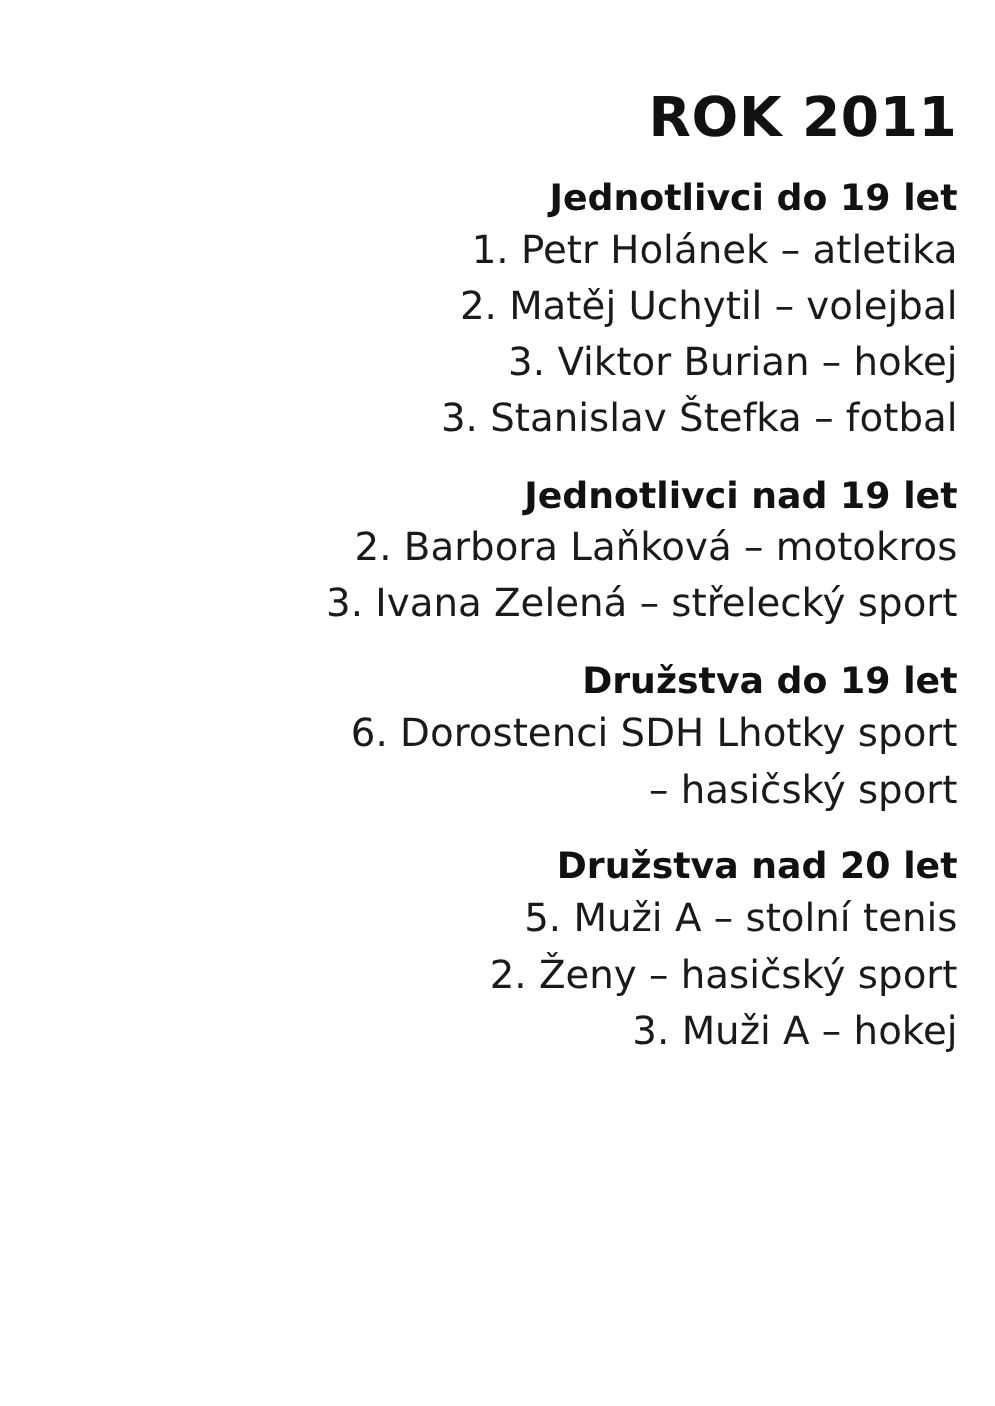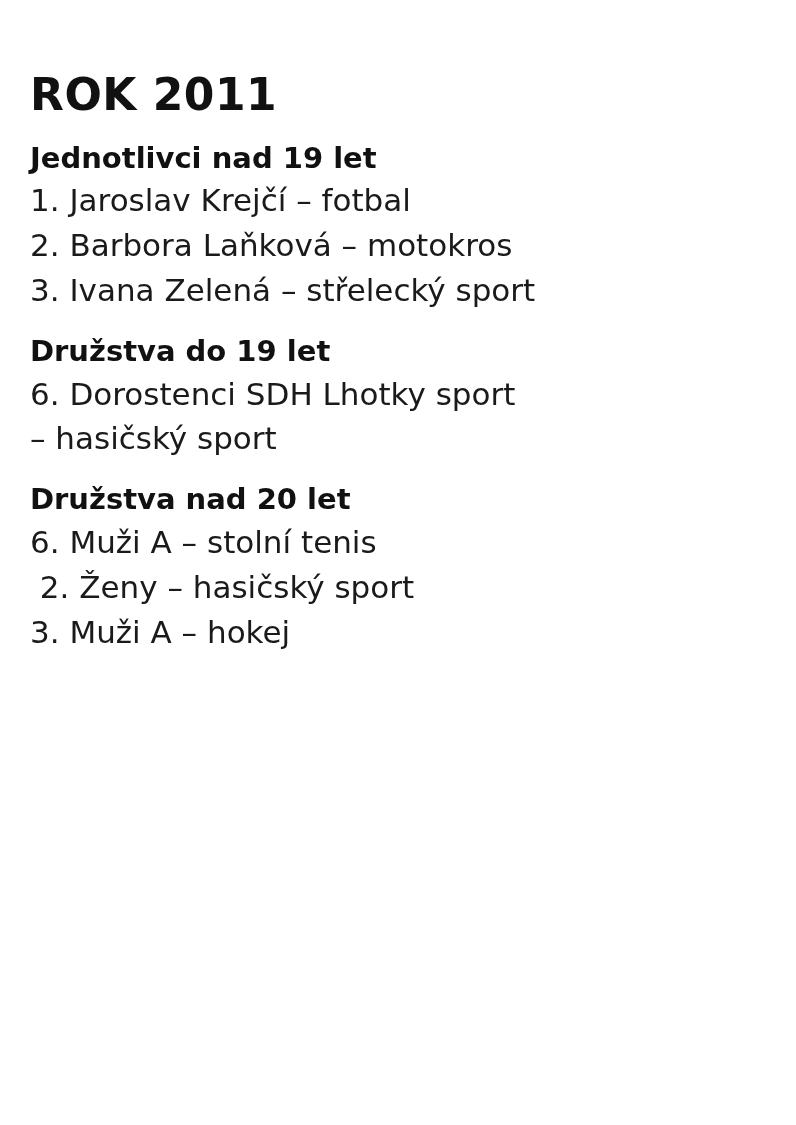--- a/index.html
+++ b/index.html
@@ -13,20 +13,21 @@
     font-family: "DejaVu Sans", sans-serif;
     color: #1a1a1a;
     overflow: hidden;
   }
   .page {
     box-sizing: border-box;
     width: 796px;
     height: 1125px;
     padding: 72px 30px 20px 30px;
     background: #ffffff;
+    text-align: right;
   }
   .doc-title {
     font-size: 44px;
     font-weight: bold;
     letter-spacing: 0.5px;
     line-height: 1.05;
     margin: 0 0 22px 0;
     color: #111111;
   }
   .section {
@@ -51,34 +52,40 @@
     margin-top: 20px;
   }
 </style>
 </head>
 <body>
 
 <div class="page">
 
   <h1 class="doc-title">ROK 2011</h1>
 
+  <div class="section">
+    <div class="section-heading">Jednotlivci do 19 let</div>
+    <p class="entry">1. Petr Holánek – atletika</p>
+    <p class="entry">2. Matěj Uchytil – volejbal</p>
+    <p class="entry">3. Viktor Burian – hokej</p>
+    <p class="entry">3. Stanislav Štefka – fotbal</p>
+  </div>
 
   <div class="section">
     <div class="section-heading">Jednotlivci nad 19 let</div>
-    <p class="entry">1. Jaroslav Krejčí – fotbal</p>
     <p class="entry">2. Barbora Laňková – motokros</p>
     <p class="entry">3. Ivana Zelená – střelecký sport</p>
   </div>
 
   <div class="section">
     <div class="section-heading">Družstva do 19 let</div>
     <p class="entry">6. Dorostenci SDH Lhotky sport
 – hasičský sport</p>
   </div>
 
   <div class="section">
     <div class="section-heading">Družstva nad 20 let</div>
-    <p class="entry">6. Muži A – stolní tenis</p>
+    <p class="entry">5. Muži A – stolní tenis</p>
     <p class="entry"> 2. Ženy – hasičský sport</p>
     <p class="entry">3. Muži A – hokej</p>
   </div>
 
 </div>
 
 </body></html>

